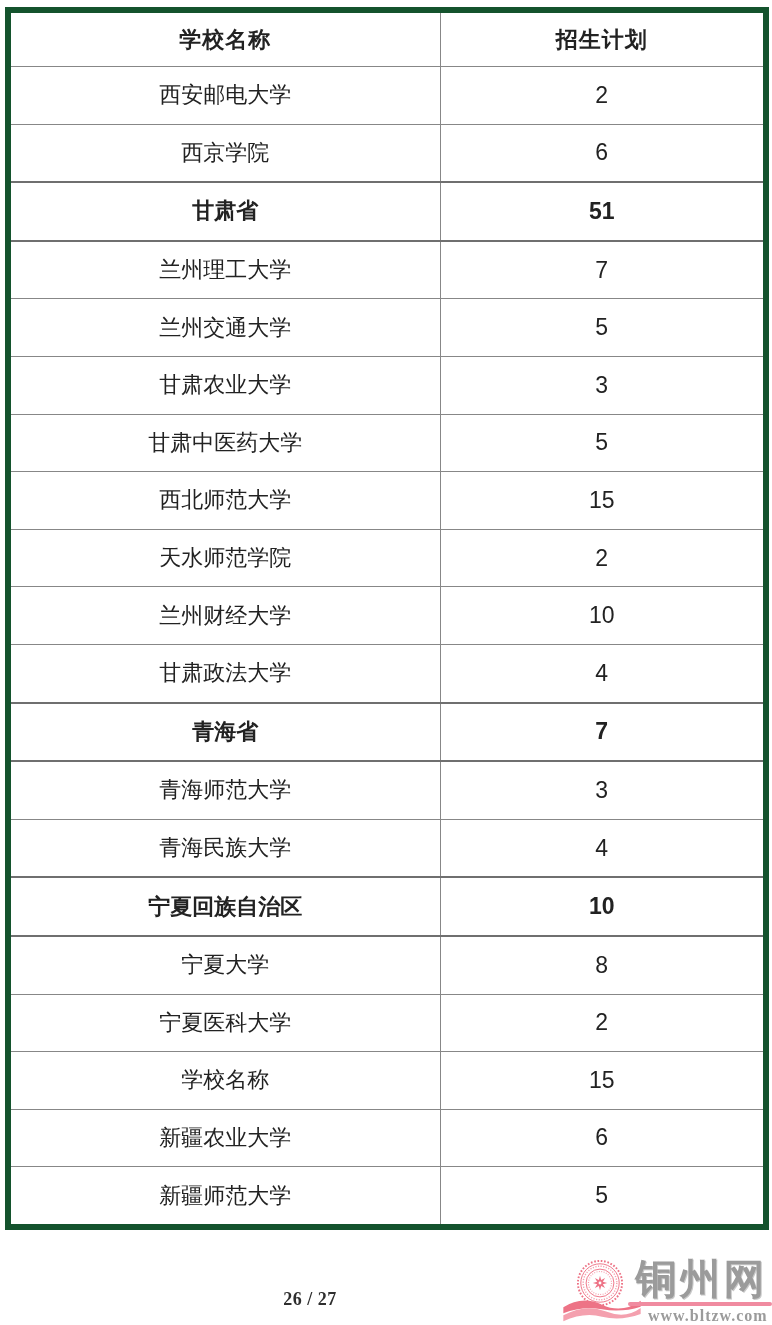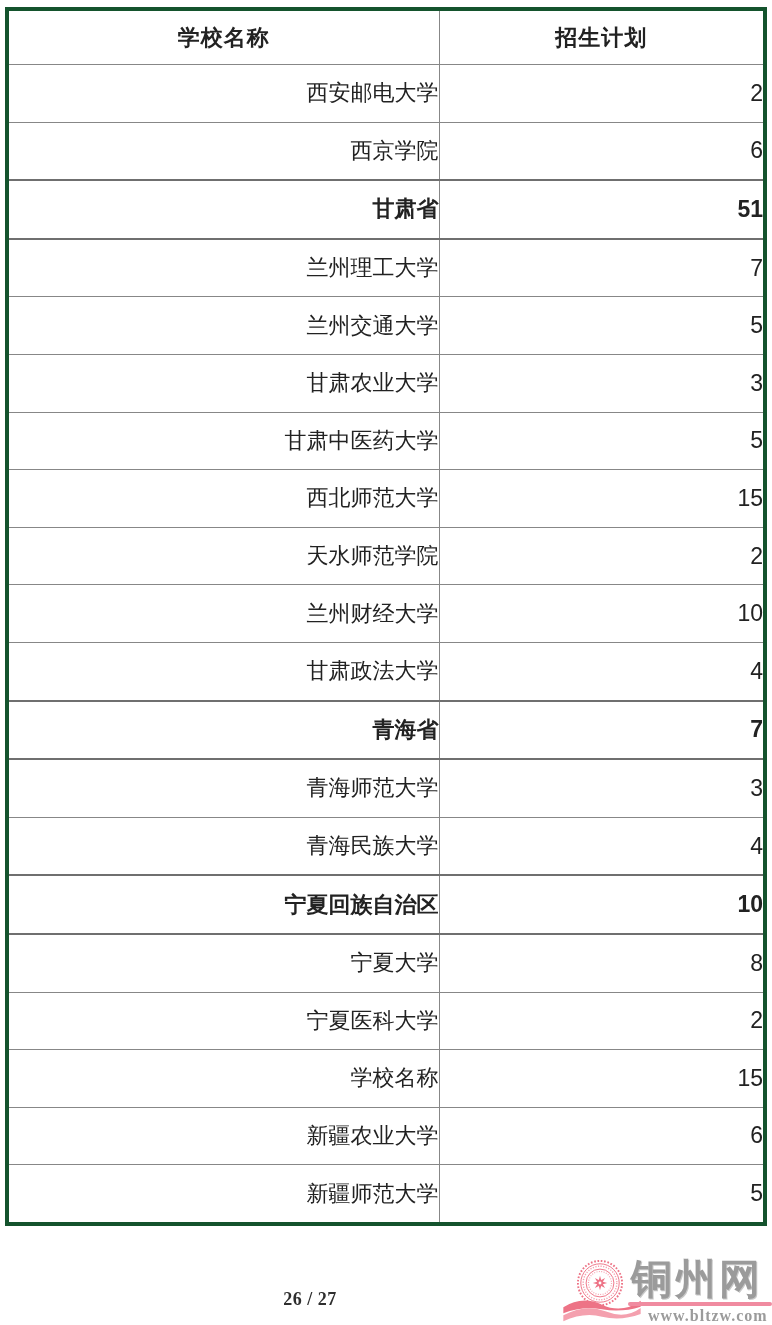--- a/index.html
+++ b/index.html
@@ -16,21 +16,21 @@
   }
 
   
   table.doc-table {
     position: absolute;
     left: 5px;
     top: 7px;
     width: 758px;
     border-collapse: collapse;
     table-layout: fixed;
-    border: 4px solid #14532d;
+    border: 6px solid #14532d;
   }
   .doc-table col.c-school { width: 432px; }
   .doc-table col.c-plan   { width: 326px; }
 
   .doc-table th,
   .doc-table td {
     border: 1px solid #878787;
     text-align: center;
     vertical-align: middle;
     padding: 0;
@@ -42,21 +42,20 @@
   .doc-table thead th {
     height: 53px;
     font-size: 22px;
     font-weight: 700;
     letter-spacing: 1px;
   }
   .doc-table tbody td {
     height: 56.6px;
     font-size: 22px;
     font-weight: 400;
-    text-align: right;
   }
   .doc-table tbody td.plan {
     font-size: 23px;
   }
   .doc-table tbody tr.province td {
     font-weight: 700;
     border-top: 2px solid #6f6f6f;
     border-bottom: 2px solid #6f6f6f;
   }
 
@@ -102,20 +101,21 @@
     left: 76px;
     top: 7px;
     width: 141px;
     font-size: 41px;
     line-height: 44px;
     font-weight: 700;
     color: #9b9b9b;
     letter-spacing: 3px;
     white-space: nowrap;
     text-shadow: 1px 1px 0 #c9c9c9;
+    text-align: center;
   }
   .wm-underline {
     position: absolute;
     left: 73px;
     top: 52px;
     width: 144px;
     height: 4px;
     background: #f08ba0;
     border-radius: 2px;
   }

